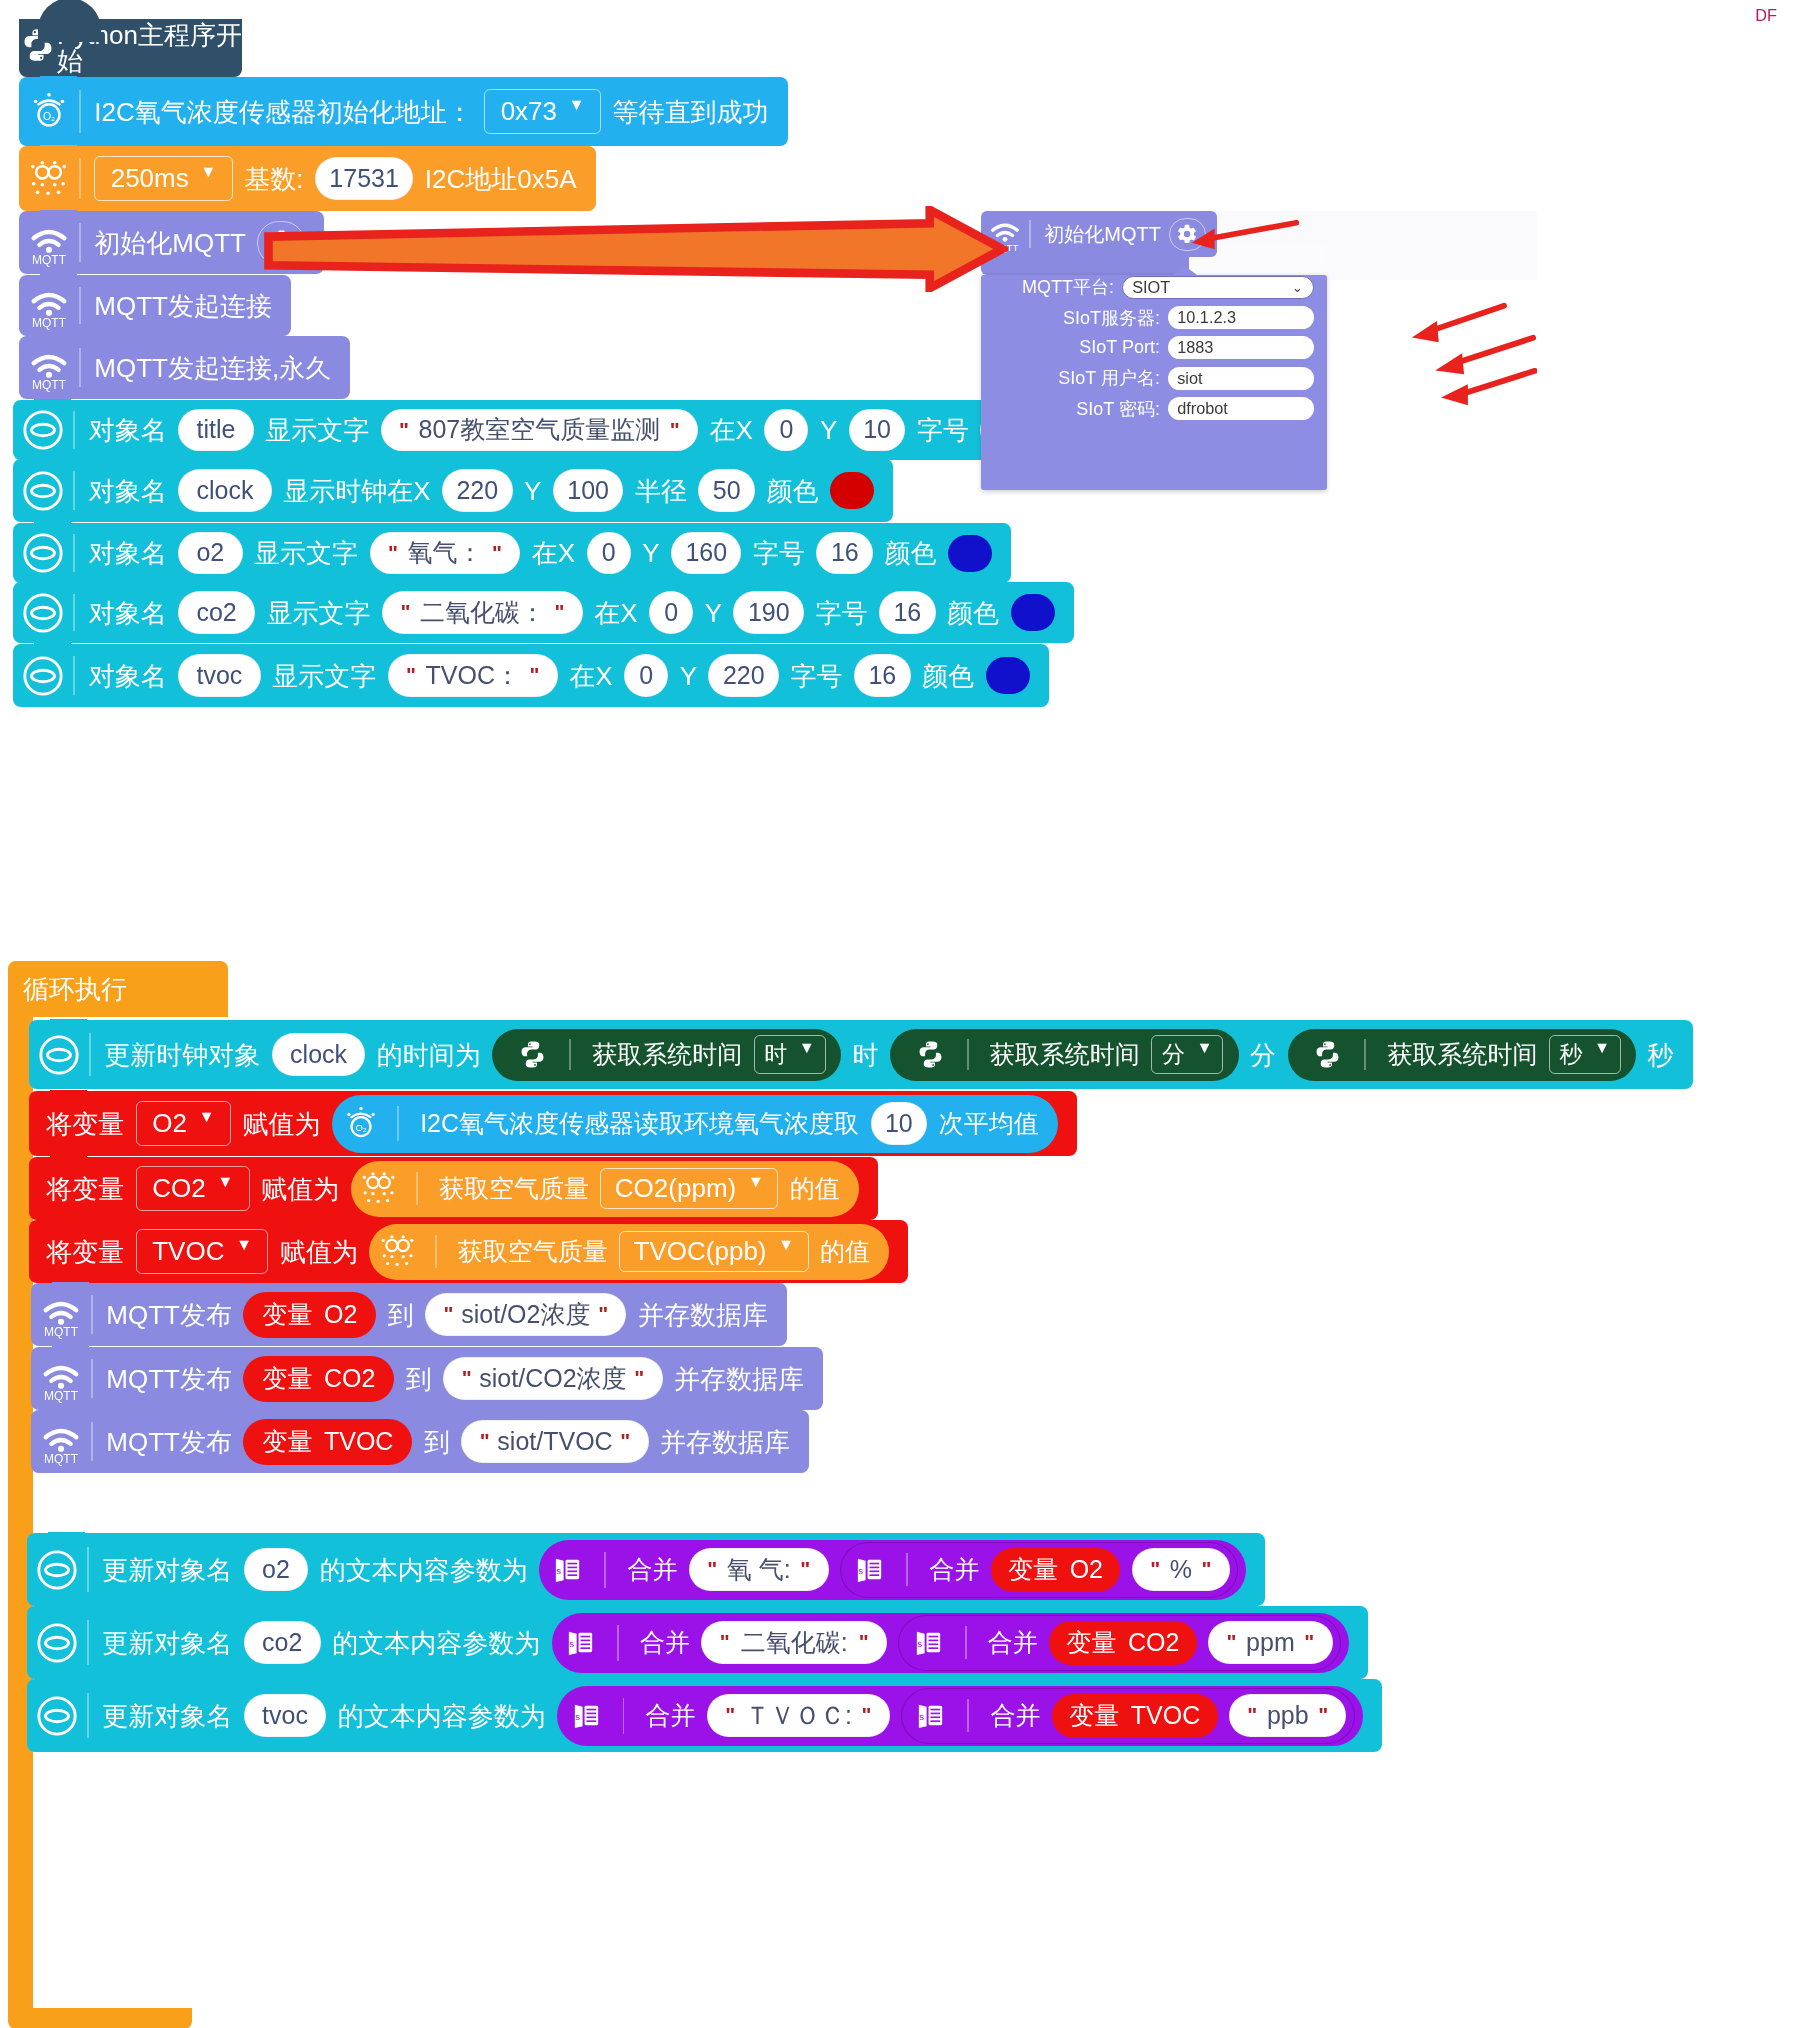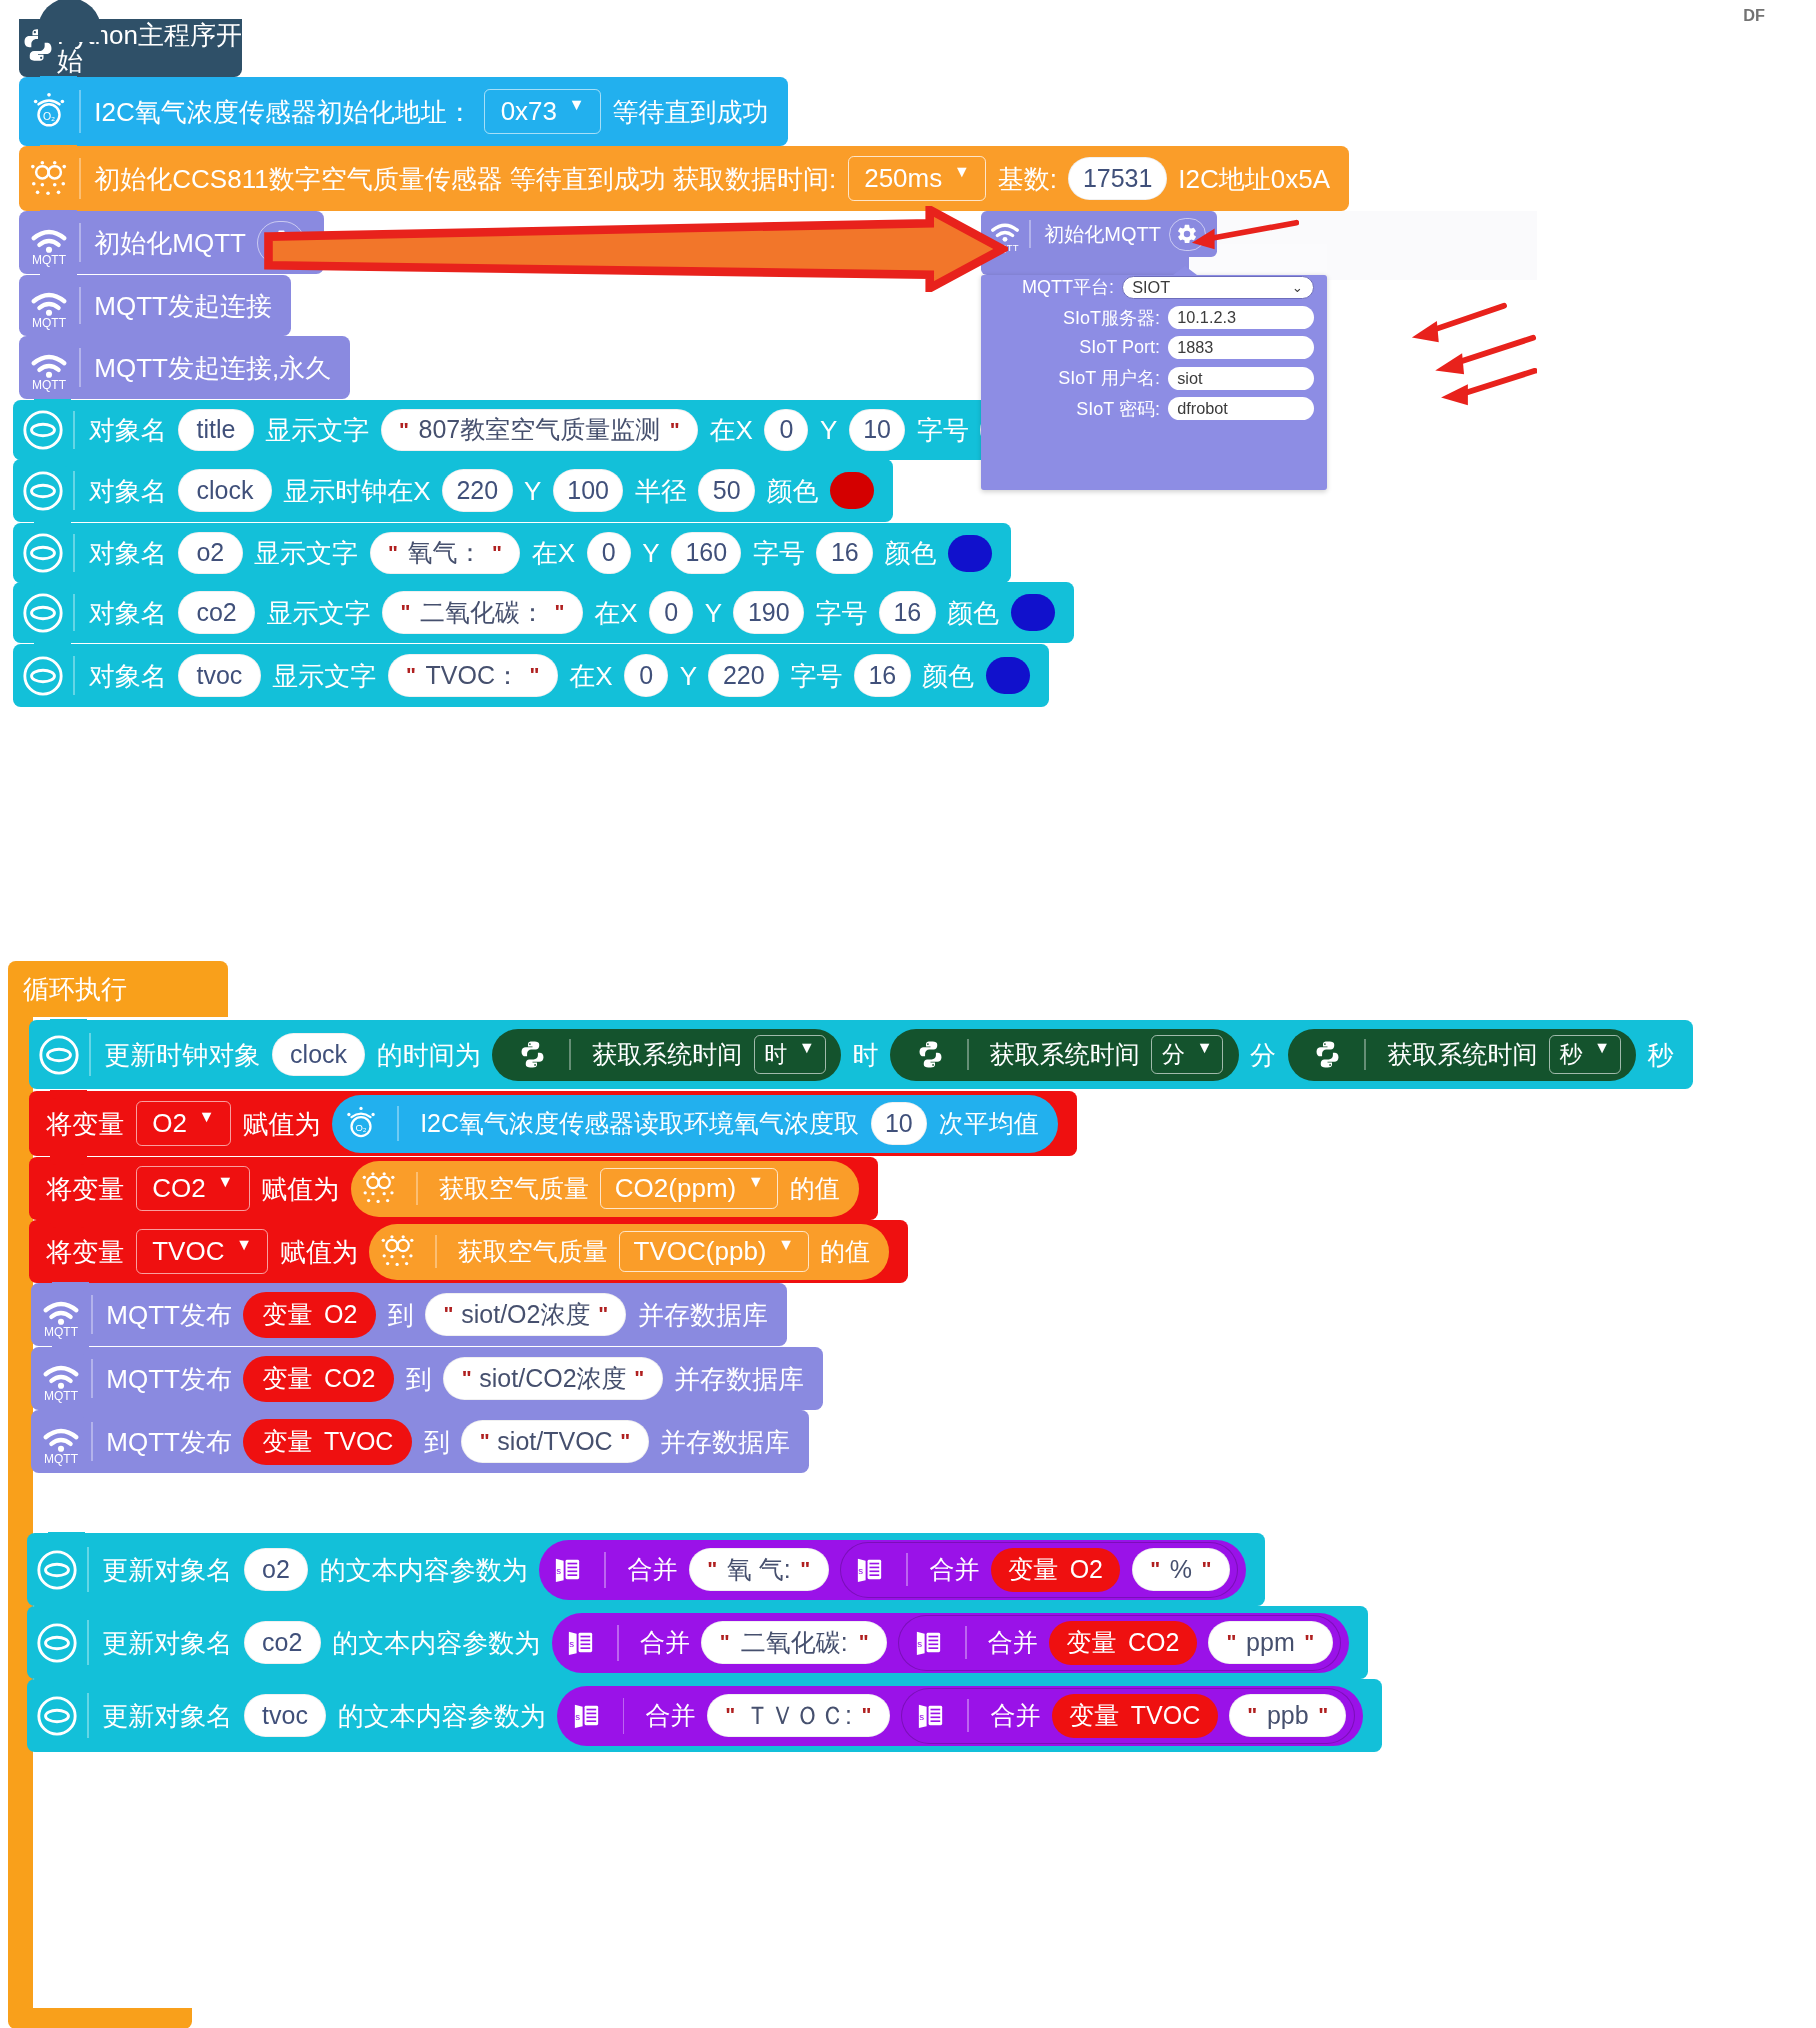--- a/index.html
+++ b/index.html
@@ -157,22 +157,22 @@
     position:absolute; left:1191px; top:211px; width:346px; height:69px;
     background:#fafafc;
   }
 
   
   #big-arrow { position:absolute; left:259px; top:206px; width:749px; height:86px; }
   .ann-arrow { position:absolute; }
 
   
   #df-mark {
-    position:absolute; right:52px; top:5.8px;
-    color:#737373; font-size:16.3px; font-weight:bold;
+    position:absolute; right:40px; top:5.8px;
+    color:#be185d; font-size:16.3px; font-weight:normal;
     font-family:"Liberation Sans",sans-serif;
   }
 
   
   #hat-block {
     position:absolute; left:19px; top:19px;
     width:223px; height:58px;
     background:#2f5068;
     border-bottom-left-radius:7.7px; border-bottom-right-radius:7.7px;
     display:flex; align-items:center;
@@ -240,21 +240,20 @@
           <circle cx="15" cy="27" r="1.9" fill="#fff"></circle>
         <circle cx="28" cy="27" r="1.9" fill="#fff"></circle>
           <circle cx="37" cy="26" r="1.9" fill="#fff"></circle>
         <circle cx="10" cy="35" r="1.9" fill="#fff"></circle>
           <circle cx="21" cy="36" r="1.9" fill="#fff"></circle>
         <circle cx="32" cy="35" r="1.9" fill="#fff"></circle>
       </svg>
     </div>
     <div class="sep"></div>
     <div class="body">
-      <span class="lbl">初始化CCS811数字空气质量传感器 等待直到成功 获取数据时间:</span>
       <span class="dd o-orange">
         <span>250ms</span>
         <span class="caret">▼</span>
       </span>
       <span class="lbl">基数:</span>
       <span class="oval num">17531</span>
       <span class="lbl">I2C地址0x5A</span>
     </div>
   </div>
 

